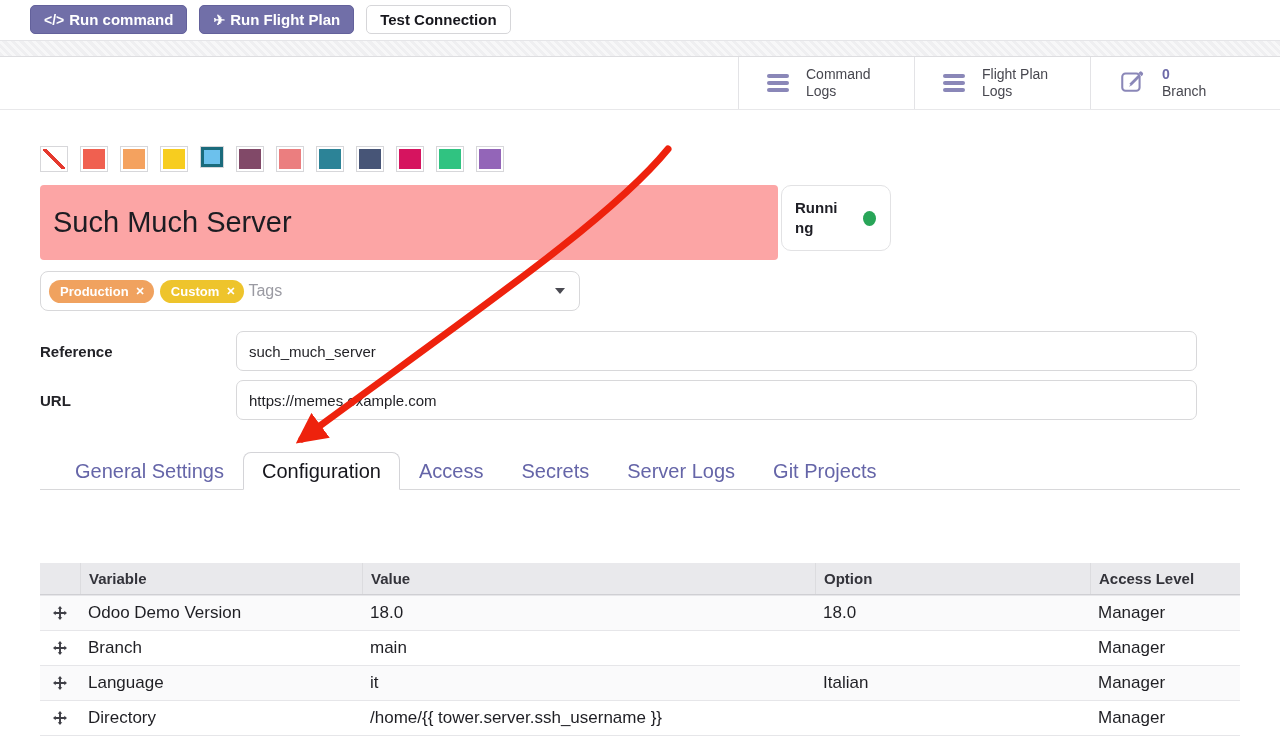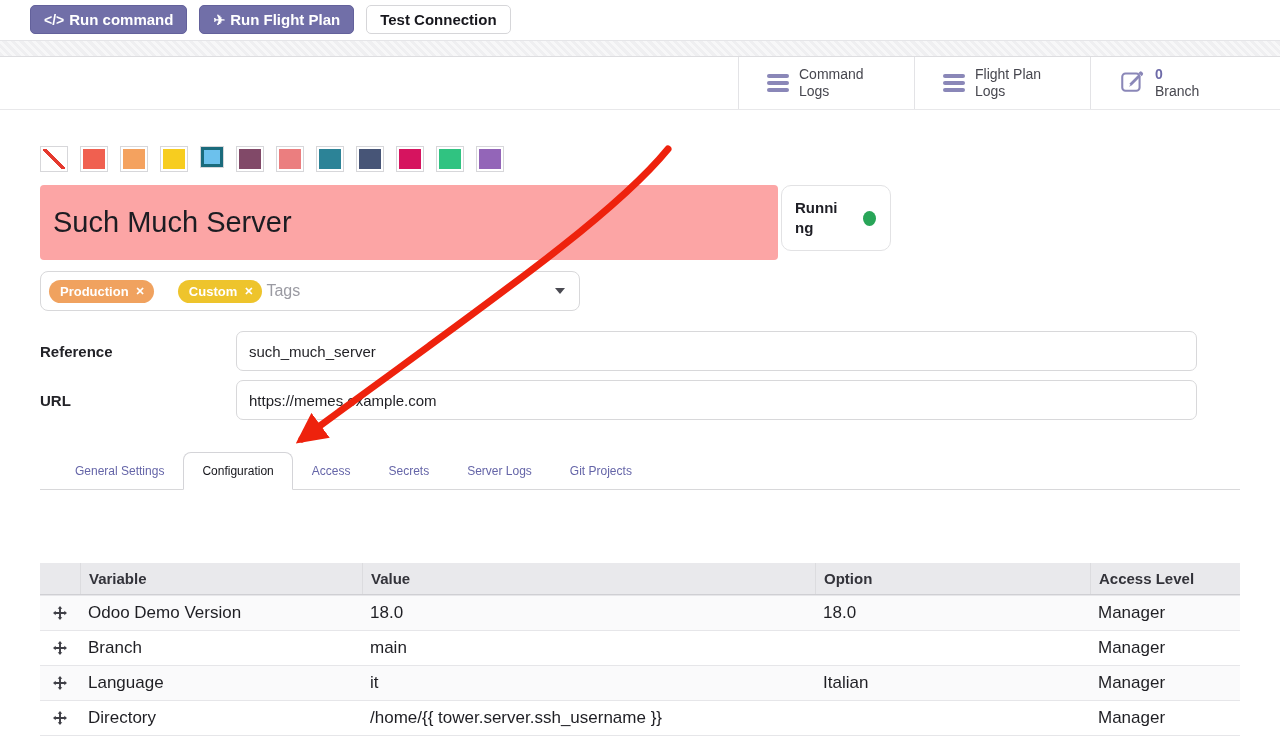--- a/index.html
+++ b/index.html
@@ -13,21 +13,21 @@
   .btn.primary{background:#716fa8;border:1px solid #63619b;color:#fff;}
   .btn.secondary{background:#fff;border:1px solid #d6d6d9;color:#17171d;}
   .btn .ico{font-weight:bold;font-size:14px;}
 
   
   .texture-strip{position:absolute;left:0;top:40px;width:1280px;height:17px;
        background:repeating-linear-gradient(45deg,#efeff1 0 3px,#f7f7f8 3px 6px);
        border-top:1px solid #e5e5e8;border-bottom:1px solid #dddde0;box-sizing:border-box;}
   .header-band{position:absolute;left:0;top:57px;width:1280px;height:53px;background:#fff;
        border-bottom:1px solid #e8e8ea;box-sizing:border-box;display:flex;justify-content:flex-end;}
-  .stat-btn{width:176px;border-left:1px solid #e3e3e6;display:flex;align-items:center;gap:10px;
+  .stat-btn{width:176px;border-left:1px solid #e3e3e6;display:flex;align-items:center;gap:17px;
        padding-left:28px;box-sizing:border-box;cursor:pointer;}
   .stat-btn:last-child{width:190px;}
   .stat-text{font-size:14px;color:#47474f;line-height:1.2;width:84px;}
   .stat-value{color:#6d6aa8;font-weight:bold;}
   .lines-icon{display:flex;flex-direction:column;gap:3px;}
   .lines-icon span{display:block;width:22px;height:4px;border-radius:2px;background:#8a87b8;}
 
   
   .palette{position:absolute;left:40px;top:146px;display:flex;gap:12px;}
   .swatch{width:22px;height:20px;padding:2px;background:#fff;border:1px solid #d7d7da;cursor:pointer;}
@@ -45,38 +45,38 @@
        box-sizing:border-box;display:flex;align-items:center;justify-content:space-between;
        padding:0 14px 0 13px;cursor:pointer;}
   .status-label{font-size:15px;font-weight:bold;color:#1f1f26;width:50px;line-height:1.35;
        overflow-wrap:anywhere;word-break:break-all;}
   .status-dot{width:13px;height:15px;border-radius:50%;}
 
   
   .tags-box{position:absolute;left:40px;top:271px;width:540px;height:40px;background:#fff;
        border:1px solid #d8d8da;border-radius:8px;box-sizing:border-box;display:flex;
        align-items:center;padding:0 14px 0 8px;cursor:text;}
-  .tags-list{display:flex;gap:24px;}
+  .tags-list{display:flex;gap:6px;}
   .tag-pill{display:inline-flex;align-items:center;gap:7px;height:23px;border-radius:12px;
        padding:0 9px 0 11px;color:#fff;font-size:13px;font-weight:bold;cursor:pointer;}
   .tag-x{font-size:11px;font-weight:bold;cursor:pointer;}
   .tags-placeholder{color:#9a9aa2;font-size:16px;margin-left:4px;}
   .tags-caret{margin-left:auto;width:0;height:0;border-left:5px solid transparent;
        border-right:5px solid transparent;border-top:6px solid #4a4a52;}
 
   
   .field-row{position:absolute;left:40px;display:flex;align-items:center;}
   .field-label{width:196px;font-size:15px;font-weight:bold;color:#232328;}
   .field-input{width:961px;height:40px;box-sizing:border-box;border:1px solid #d8d8da;border-radius:7px;
        font-family:"Liberation Sans",sans-serif;font-size:15px;color:#1f1f24;padding:6px 12px;background:#fff;}
 
   
   .tabs{position:absolute;left:40px;top:452px;width:1200px;height:38px;box-sizing:border-box;
        border-bottom:1px solid #d8d8da;display:flex;padding-left:16px;}
-  .tab{font-size:12px;padding:0 18px;line-height:37px;color:#6565a8;cursor:pointer;white-space:nowrap;
+  .tab{font-size:20px;padding:0 18px;line-height:37px;color:#6565a8;cursor:pointer;white-space:nowrap;
        border:1px solid transparent;border-radius:8px 8px 0 0;margin-bottom:-1px;}
   .tab.active{background:#fff;color:#16161c;border-color:#d4d4d8;border-bottom-color:#fff;}
 
   
   .vtable{position:absolute;left:40px;top:531px;width:1200px;}
   .trow{display:grid;grid-template-columns:40px 282px 453px 275px 1fr;align-items:center;
        height:34px;font-size:17px;color:#1f1f24;border-top:1px solid #e6e6e9;}
   .trow:nth-child(odd){background:#fafafb;}
   .thead{display:grid;grid-template-columns:40px 282px 453px 275px 1fr;align-items:center;height:31px;
        background:#e9e9ec;border-bottom:1px solid #cfcfd3;font-size:15px;font-weight:bold;color:#33333a;margin-top:32px;}

